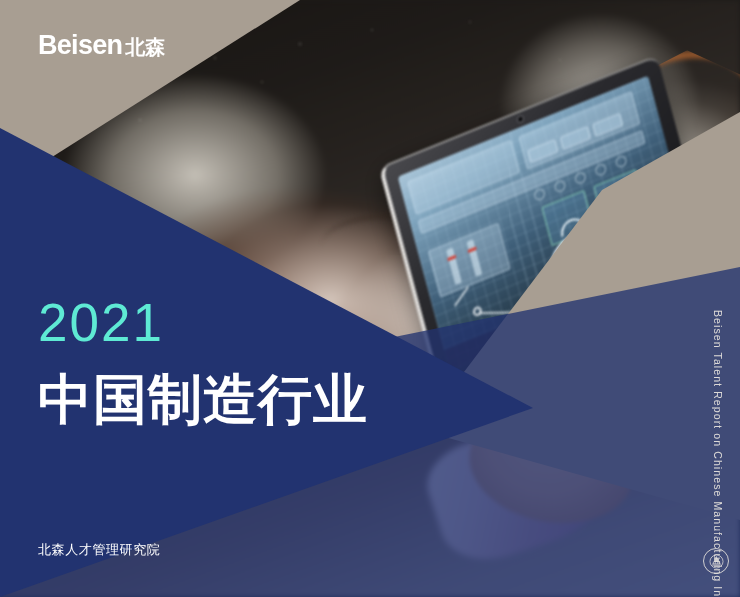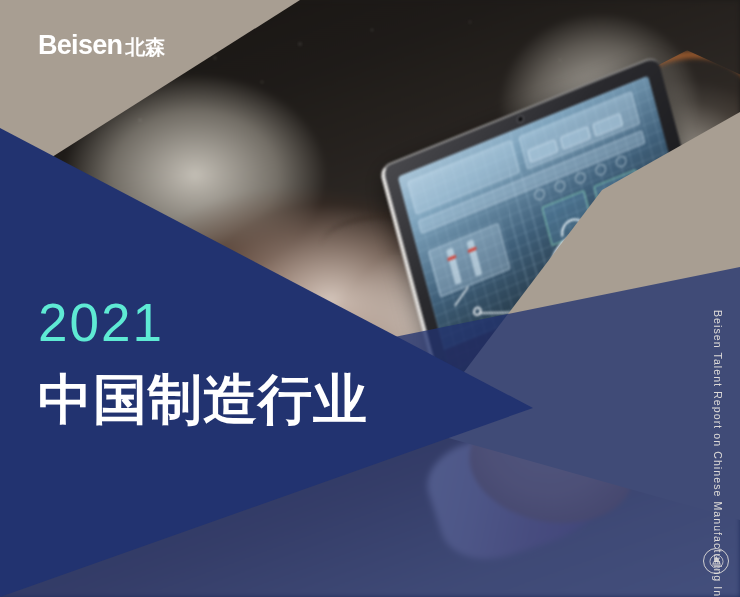--- a/index.html
+++ b/index.html
@@ -421,20 +421,21 @@
   <div class="logo">
     <span class="logo-latin">Beisen</span>
     <span class="logo-cjk">北森</span>
   </div>
 
   <div class="title-block">
     <div class="year">2021</div>
     <div class="main-title">中国制造行业</div>
   </div>
 
+  <div class="org">北森人才管理研究院</div>
 
   <div class="vertical-en">Beisen Talent Report on Chinese Manufacturing Industry</div>
 
   <div class="seal">
     <svg width="17" height="17" viewBox="0 0 24 24" aria-hidden="true">
       <g fill="none" stroke="rgba(235,231,225,0.9)" stroke-width="1.1">
         <circle cx="12" cy="12" r="9.2"></circle>
         <path d="M12 5.2 L12 7.2" stroke-linecap="round"></path>
         <path d="M8.6 11.2 L8.6 8.2 Q12 6.2 15.4 8.2 L15.4 11.2 Z" fill="rgba(235,231,225,0.85)" stroke="none"></path>
         <path d="M6.6 15.4 L17.4 15.4" stroke-linecap="round"></path>

